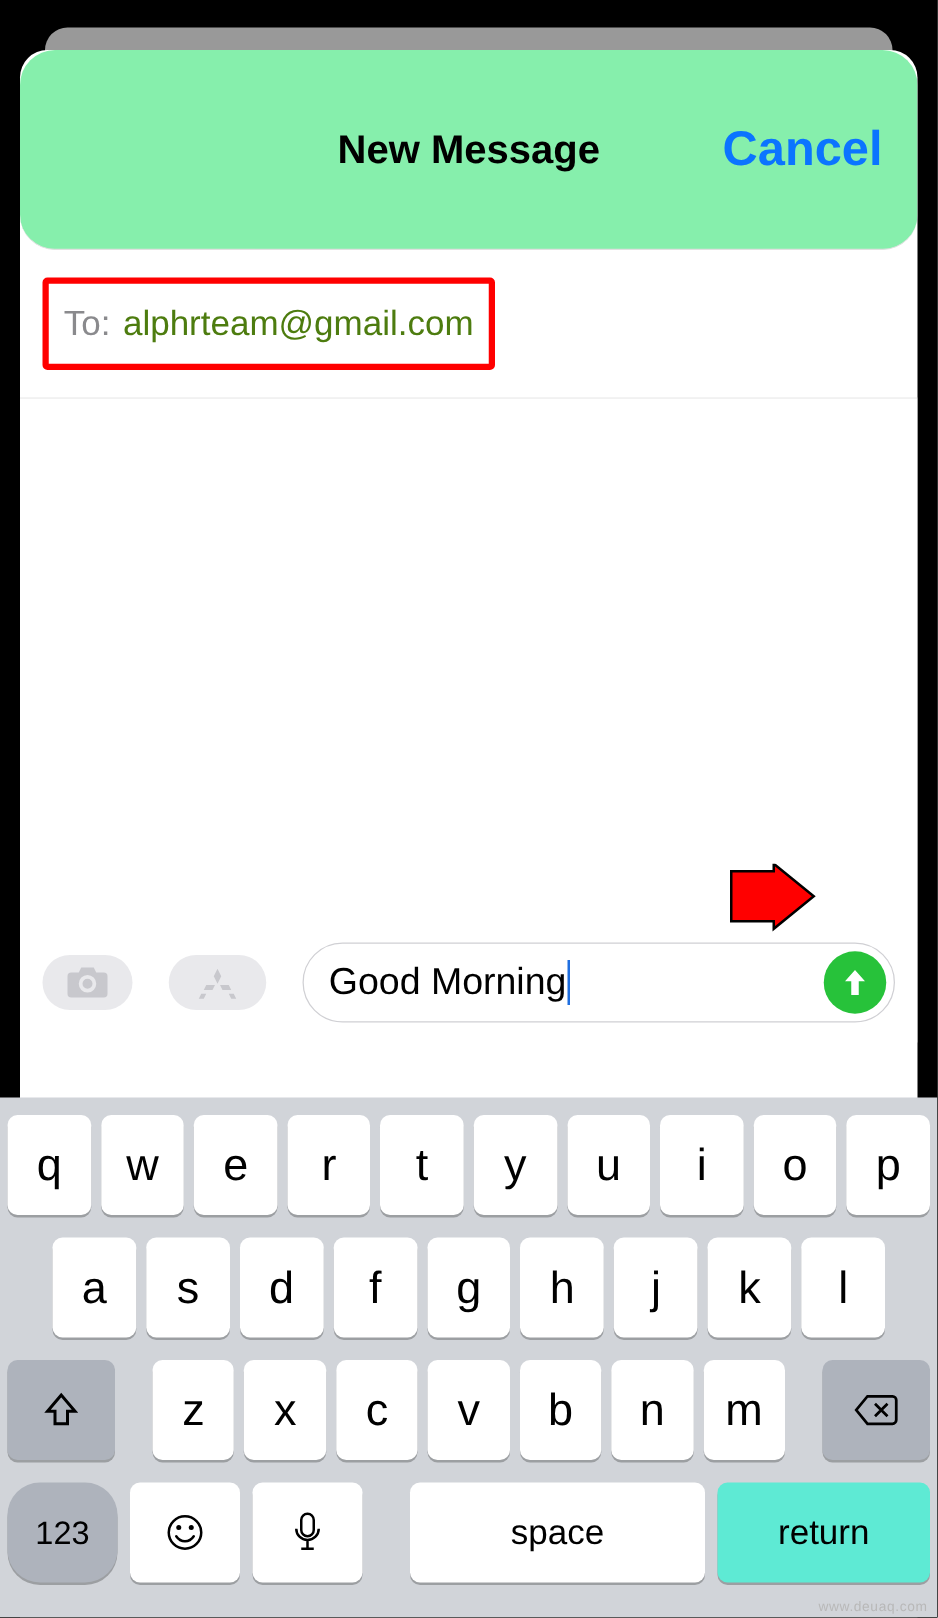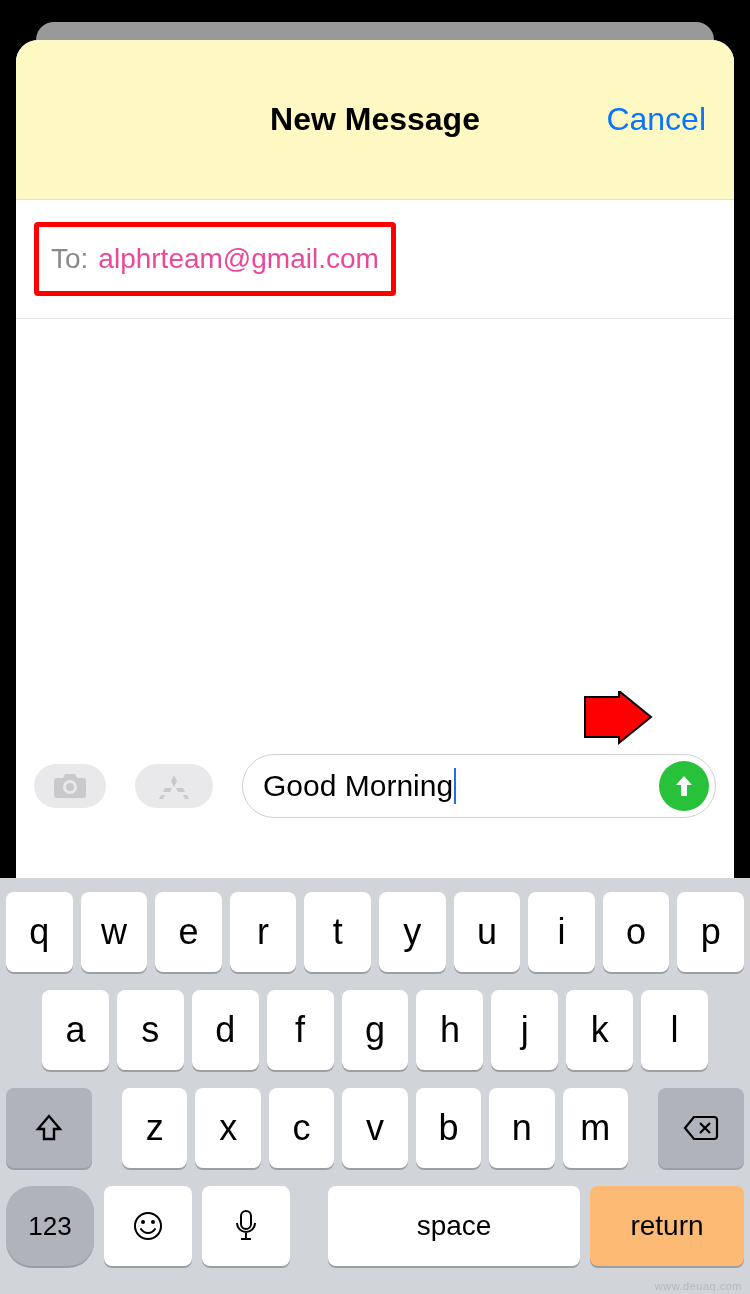--- a/index.html
+++ b/index.html
@@ -10,34 +10,34 @@
   .back-sheet {
     position: absolute; top: 22px; left: 36px; right: 36px; height: 40px;
     background: #fff; border-radius: 18px 18px 0 0; opacity: 0.6;
   }
   .sheet {
     position: absolute; top: 40px; left: 16px; right: 16px; bottom: 0;
     background: #fff; border-radius: 22px 22px 0 0; overflow: hidden;
     display: flex; flex-direction: column;
   }
   .sheet-header {
-    height: 160px; background: #fef9c3; border-bottom: 1px solid #e0e0e0;
-    position: relative; display: flex; align-items: center; justify-content: center;
+    height: 160px; background: #86efac; border-bottom: 1px solid #e0e0e0;
+    position: relative; display: flex; align-items: center; justify-content: center; border-radius: 28px;
   }
   .sheet-title { font-size: 32px; font-weight: 700; color: #000; }
   .cancel-btn {
     position: absolute; right: 28px; top: 0; bottom: 0; display: flex; align-items: center;
-    font-size: 32px; color: #0b74ff; font-weight: 400; cursor: pointer;
+    font-size: 39px; color: #0b74ff; font-weight: 700; cursor: pointer;
   }
   .to-row {
     display: flex; align-items: center; padding: 22px 16px 22px 18px;
     border-bottom: 1px solid #e8e8e8;
   }
   .to-label { font-size: 28px; color: #8a8a8d; margin-right: 10px; }
-  .to-value { font-size: 28px; color: #ec4899; font-weight: 400; }
+  .to-value { font-size: 28px; color: #4d7c0f; font-weight: 400; }
   .highlight-box {
     border: 5px solid #ff0000; border-radius: 4px; padding: 16px 12px;
     display: inline-flex; align-items: flex-end;
   }
   .conversation { flex: 1; background: #fff; }
   .compose-row {
     display: flex; align-items: center; gap: 29px; padding: 0 18px 16px 18px;
     background: #fff;
   }
   .cam-btn, .apps-btn {
@@ -76,21 +76,21 @@
   .key-mod {
     background: #aeb3bc; color: #000;
   }
   .key-shift, .key-del { width: 86px; flex: none; }
   .kb-row.row3 .spacer { width: 14px; flex: none; }
   .kb-bottom { display: flex; gap: 10px; }
   .key-123 { width: 88px; flex: none; font-size: 26px; background:#aeb3bc;border-radius:26px;}
   .key-emoji { width: 88px; flex: none; font-size: 34px; }
   .key-mic { width: 88px; flex: none; }
   .key-space { flex: 1; font-size: 28px; margin-left: 28px; }
-  .key-return { width: 154px; flex: none; font-size: 28px; background:#fdba74;}
+  .key-return { width: 170px; flex: none; font-size: 28px; background:#5eead4;}
   .watermark {
     position: absolute; right: 8px; bottom: 2px; font-size: 11px; color: #b8b8b8;
     font-family: Liberation Sans, sans-serif; letter-spacing: 0.5px;
   }
   svg { display: block; }
 </style>
 </head>
 <body>
 
 <div class="device">

